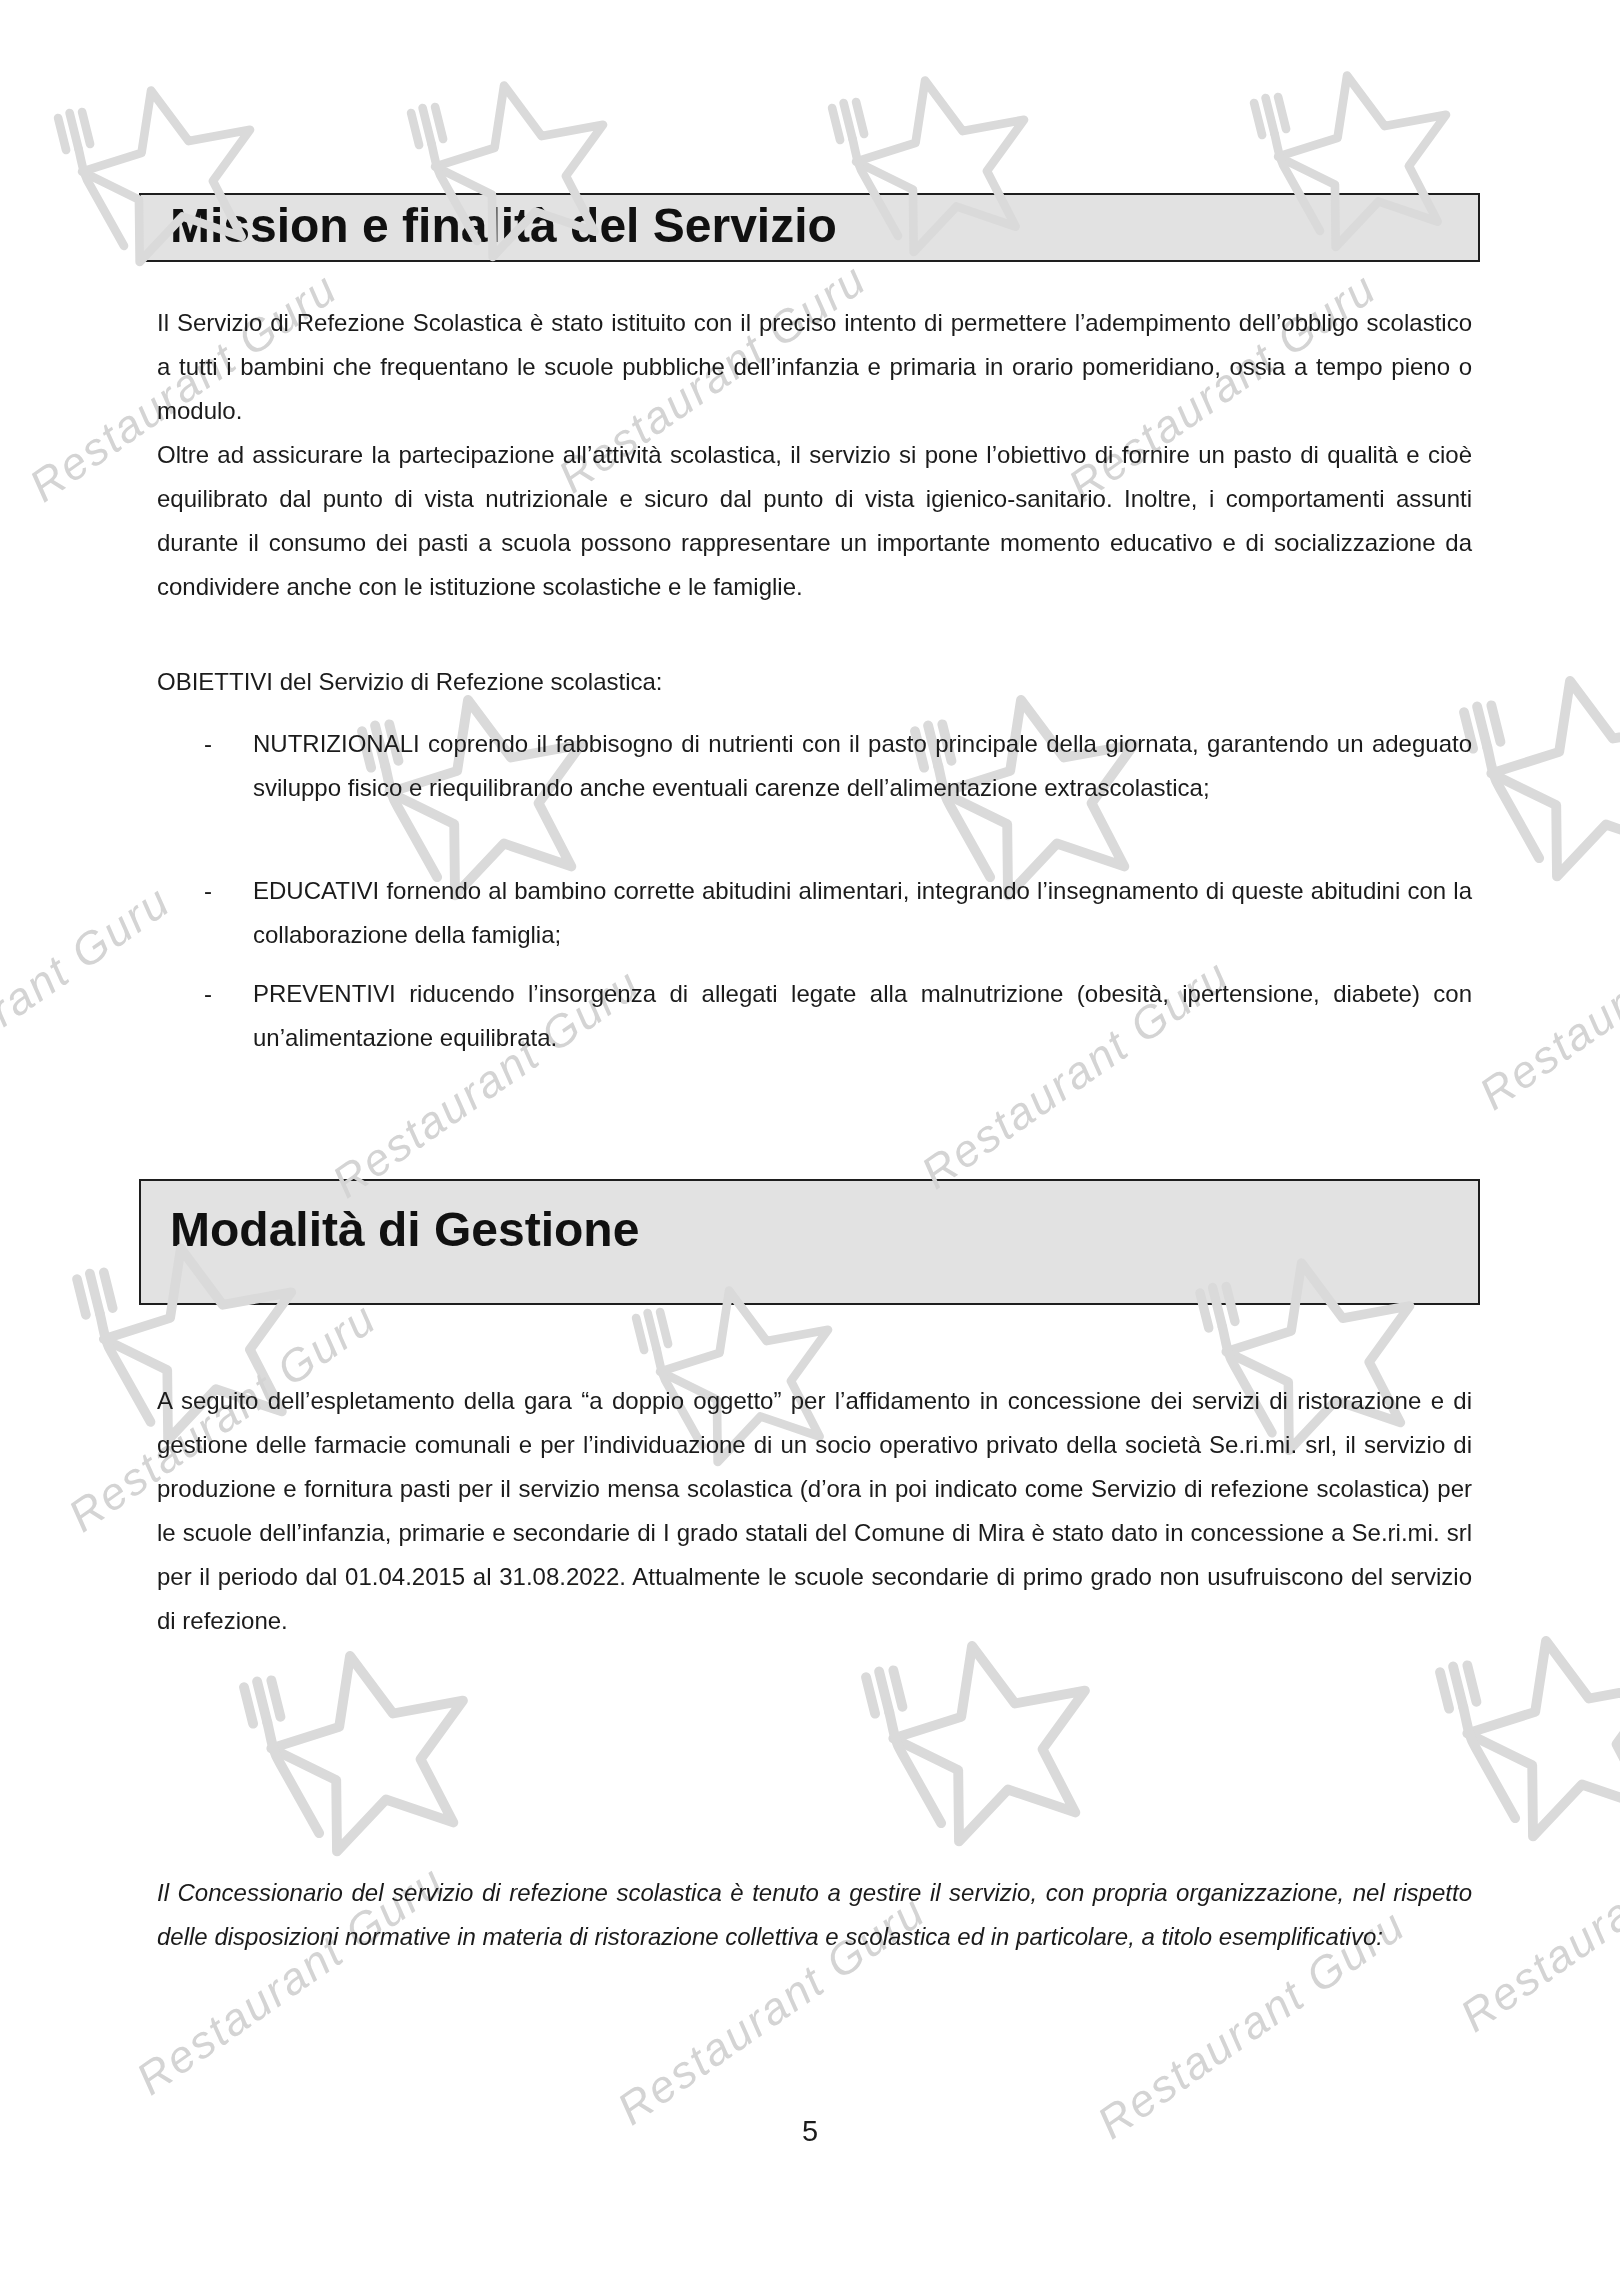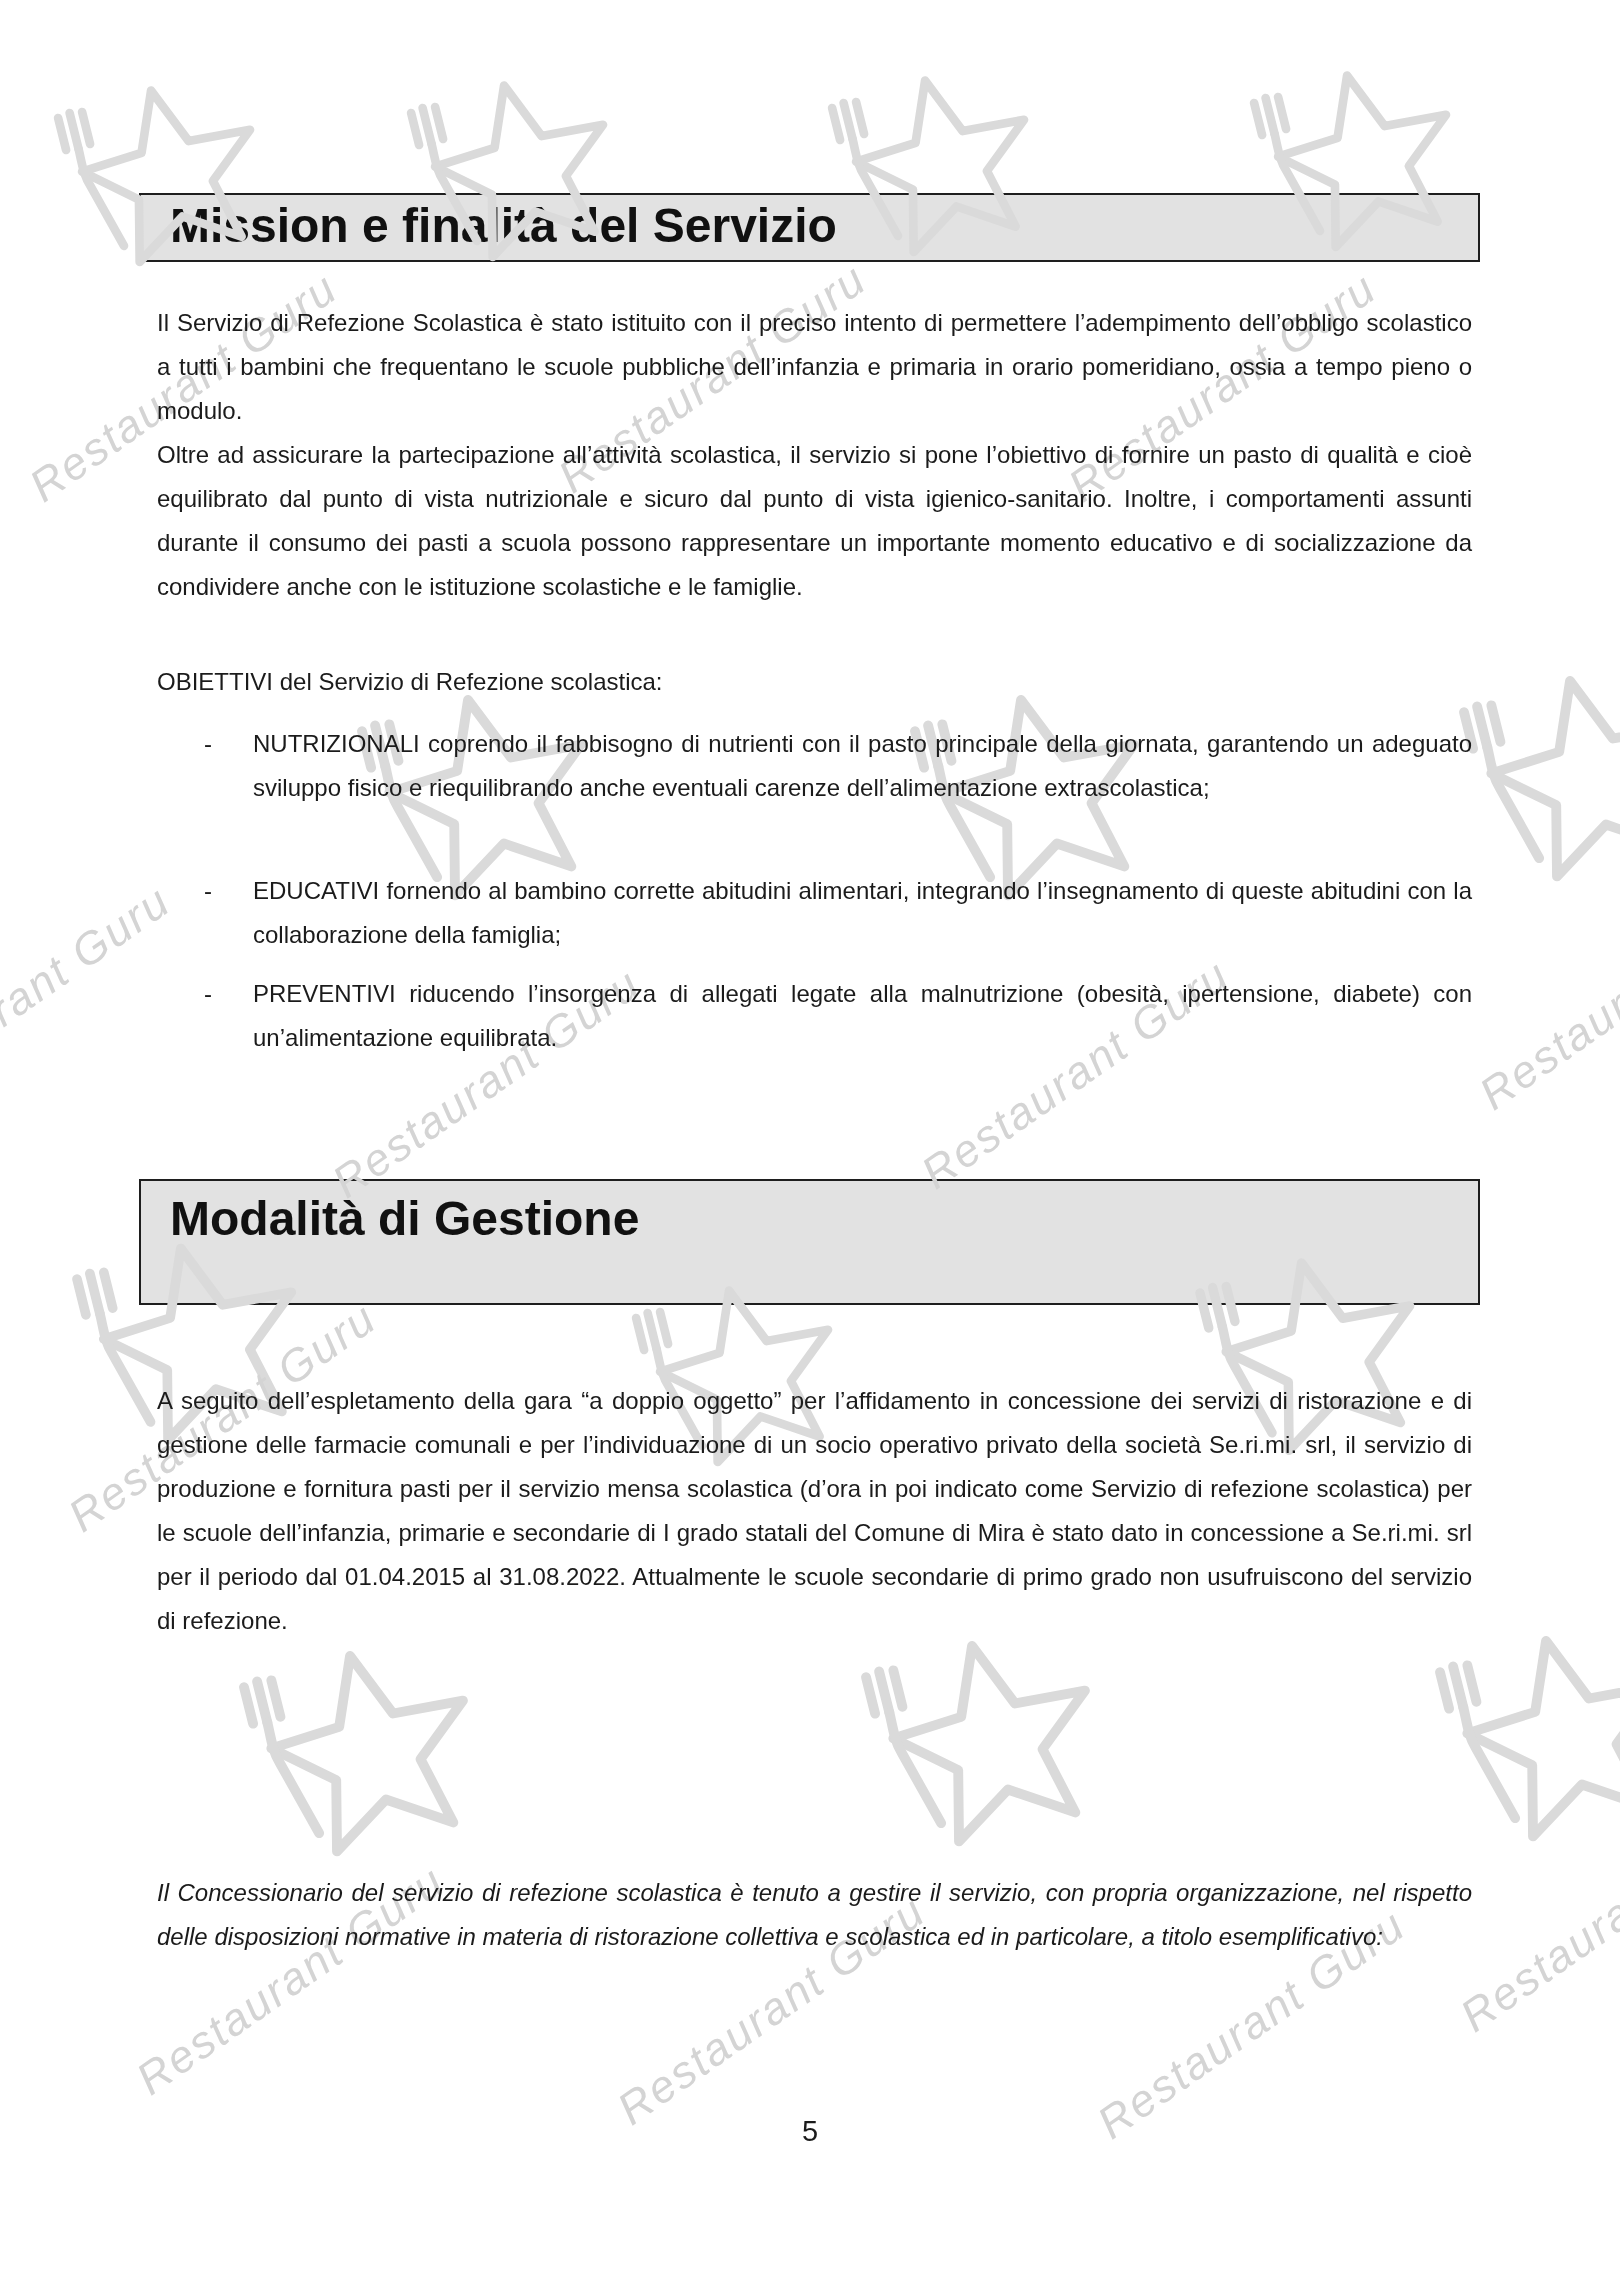--- a/index.html
+++ b/index.html
@@ -19,21 +19,21 @@
   .hdr {
     position:absolute; left:139px; width:1341px; box-sizing:border-box;
     background:#e2e2e2; border:2px solid #1e1e1e; z-index:1;
   }
   #hdr1 { top:193px; height:69px; }
   #hdr2 { top:1179px; height:126px; }
   .hdr .t {
     position:relative; z-index:10; font-weight:bold; font-size:48px;
     line-height:61px; padding-left:29px; color:#111;
   }
-  #hdr2 .t { line-height:59px; padding-top:8px; }
+  #hdr2 .t { line-height:59px; padding-top:19px; }
   
   .para, .bullet {
     position:absolute; left:157px; width:1315px; z-index:10;
     font-size:24px; line-height:44px; text-align:justify;
   }
   .para p { margin:0; }
   .bullet .dash { position:absolute; left:47px; top:0; text-align:left; }
   .bullet .btext { margin-left:96px; }
   #pA   { top:301px; }
   #pObj { top:660px; text-align:left; }

